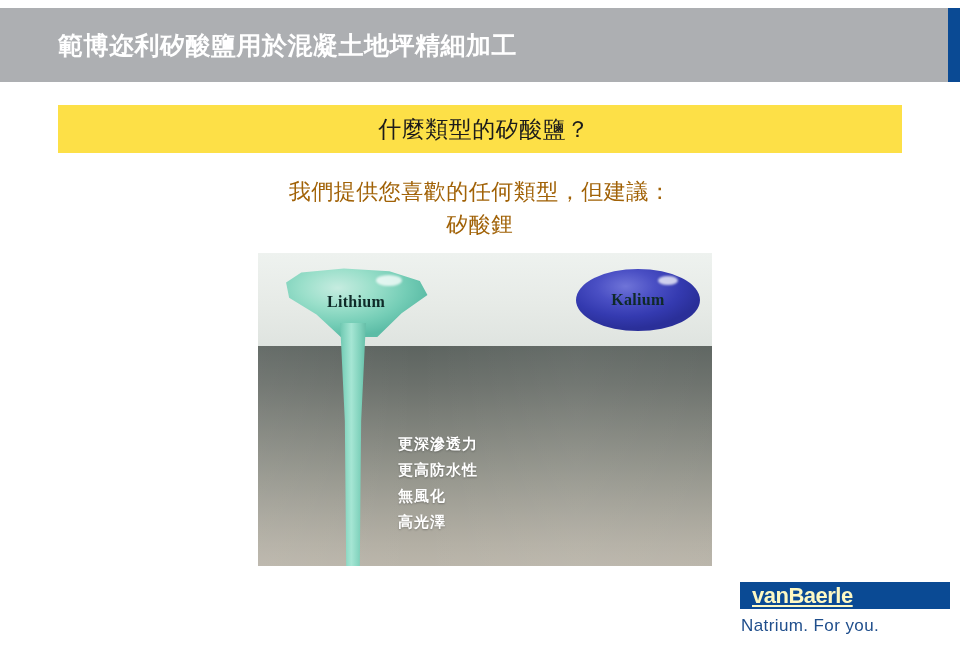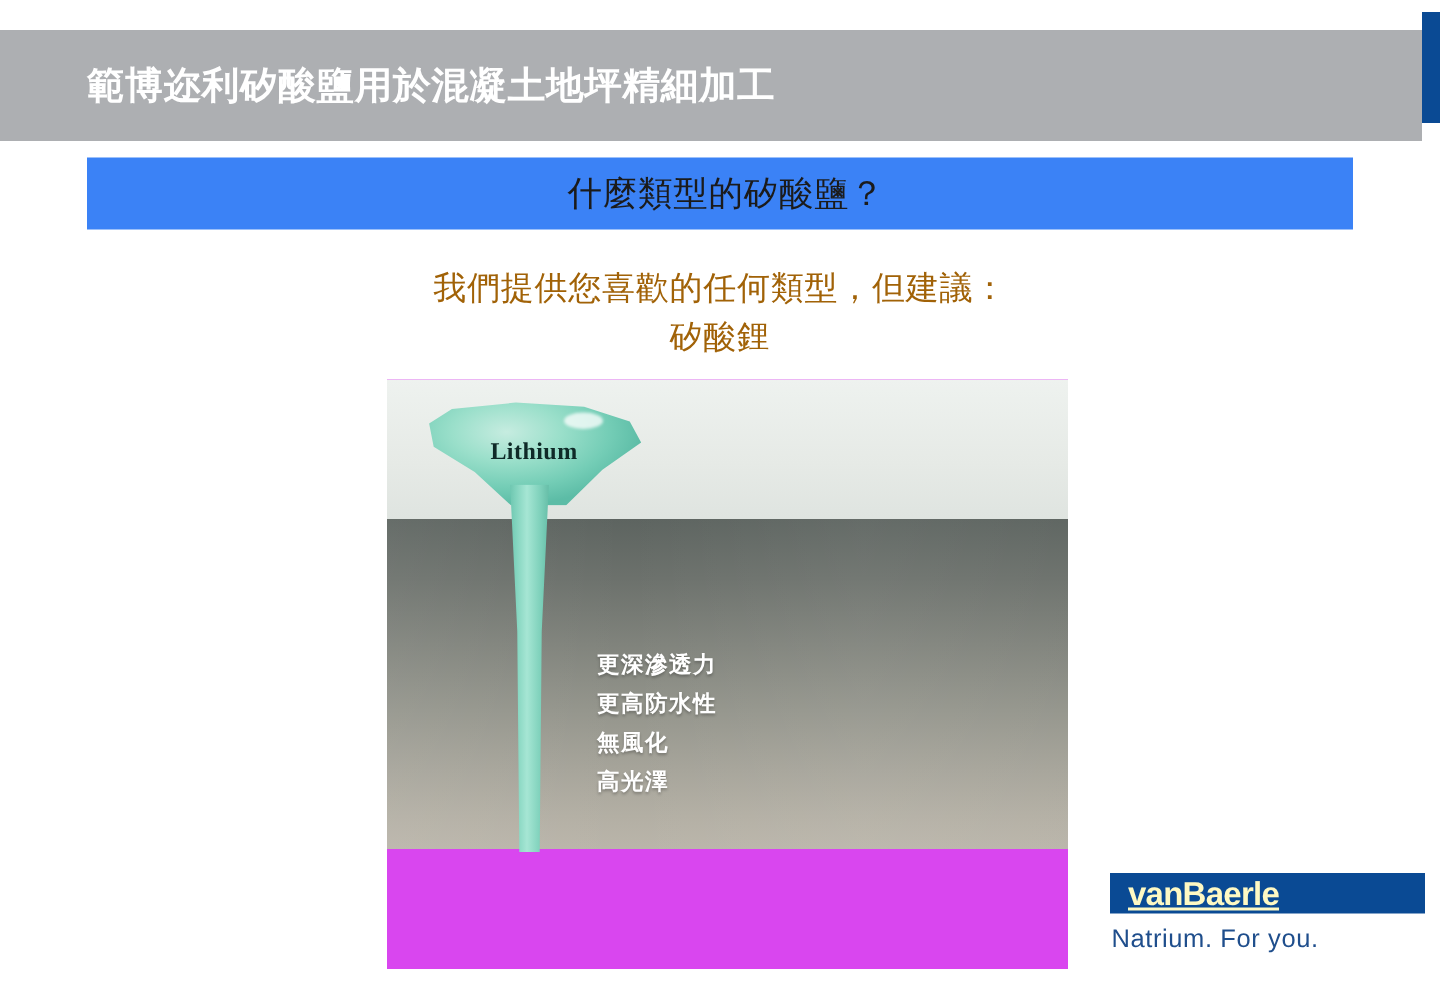--- a/index.html
+++ b/index.html
@@ -12,21 +12,21 @@
     height: 665px;
     position: relative;
     overflow: hidden;
     font-family: "Liberation Sans", "DejaVu Sans", sans-serif;
   }
 
   
   #header-bar {
     position: absolute;
     left: 0;
-    top: 20px;
+    top: 8px;
     width: 948px;
     height: 74px;
     background: #adafb2;
   }
   #header-title {
     position: absolute;
     left: 58px;
     top: 50%;
     transform: translateY(-50%);
     color: #ffffff;
@@ -44,21 +44,21 @@
     background: #0a4a94;
   }
 
   
   #subtitle-band {
     position: absolute;
     left: 58px;
     top: 105px;
     width: 844px;
     height: 48px;
-    background: #3b82f6;
+    background: #fde047;
   }
   #subtitle-text {
     position: absolute;
     left: 0;
     right: 0;
     top: 50%;
     transform: translateY(-50%);
     text-align: center;
     color: #1b1b1b;
     font-size: 23px;
@@ -79,23 +79,23 @@
     letter-spacing: 0.5px;
   }
   #body-copy div { display: block; }
 
   
   #illustration {
     position: absolute;
     left: 258px;
     top: 253px;
     width: 454px;
-    height: 393px;
+    height: 313px;
     overflow: hidden;
-    background: #d946ef;
+    background: #3b82f6;
   }
   #illus-top {
     position: absolute;
     left: 0;
     top: 0;
     width: 100%;
     height: 93px;
     background: linear-gradient(180deg, #eef2ef 0%, #e6eae6 60%, #dfe4e0 100%);
   }
   #illus-floor {
@@ -280,20 +280,25 @@
 
   <div class="droplet" id="droplet-lithium">
     <span class="droplet-body"></span>
     <span class="gloss"></span>
     <span class="droplet-label">Lithium</span>
   </div>
 
   <div id="lithium-stream"></div>
 
 
+  <div class="droplet" id="droplet-kalium">
+    <span class="droplet-body"></span>
+    <span class="gloss"></span>
+    <span class="droplet-label">Kalium</span>
+  </div>
 
   <div id="illus-bullets">
     <div>更深滲透力</div>
     <div>更高防水性</div>
     <div>無風化</div>
     <div>高光澤</div>
   </div>
 
 </div>
 

